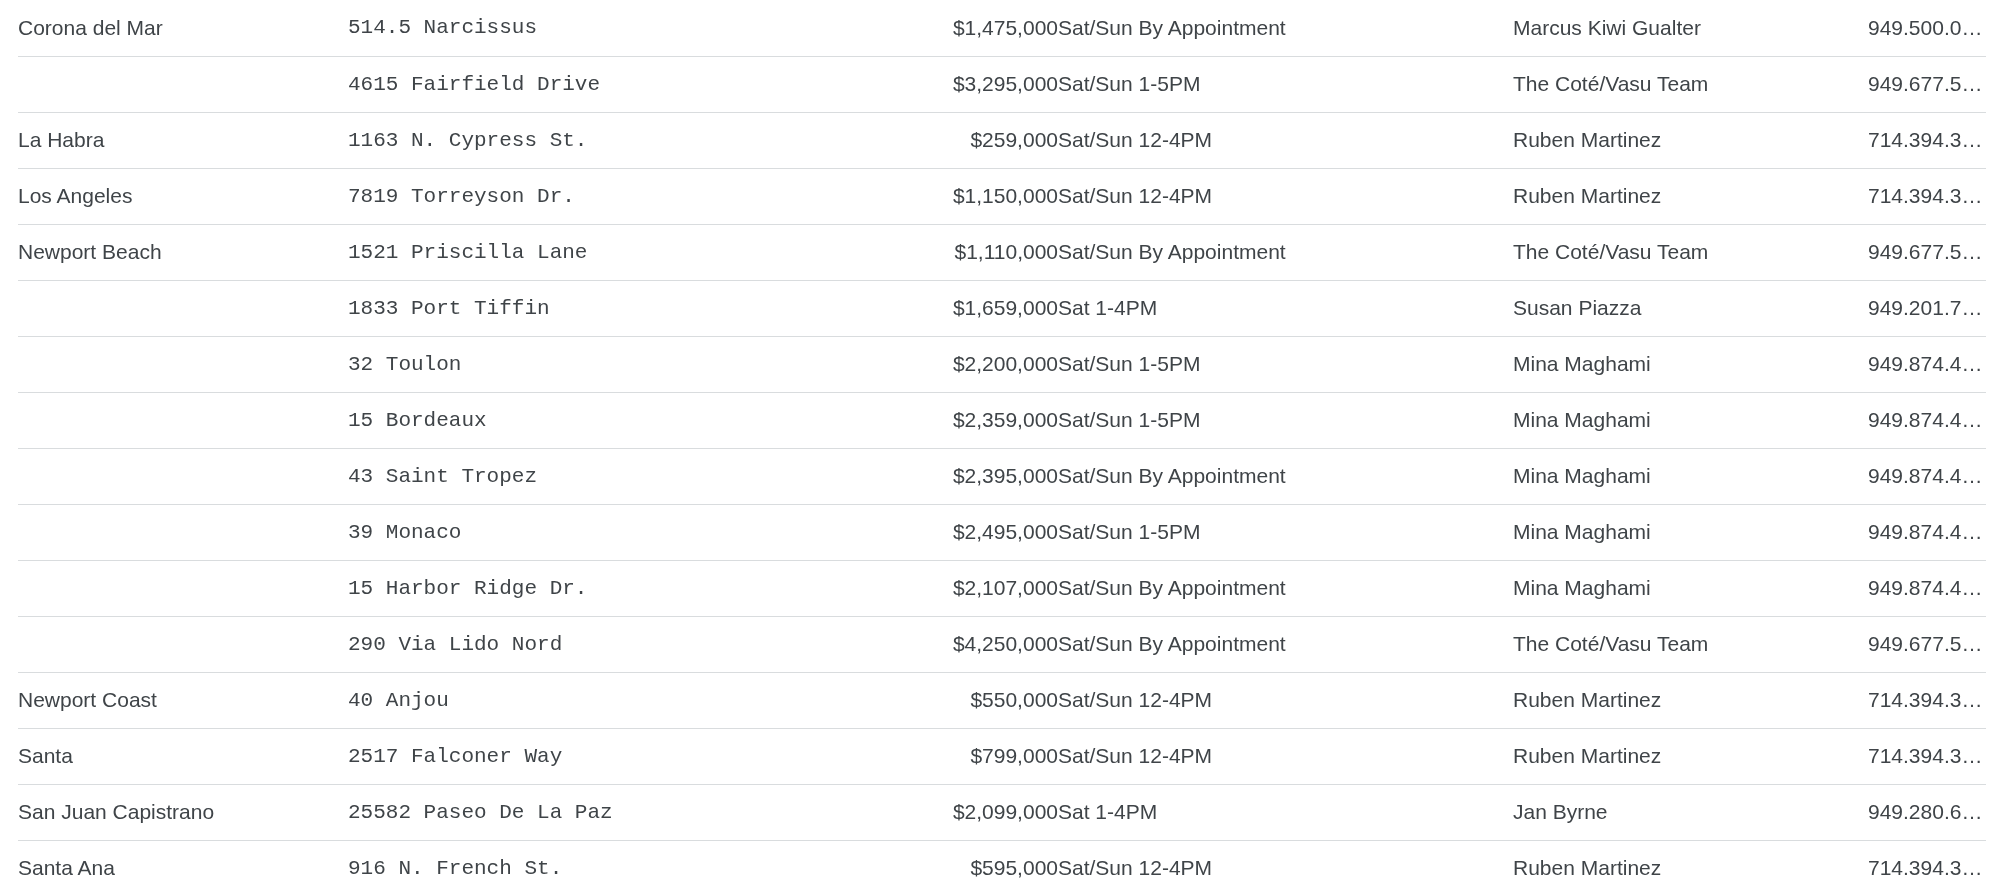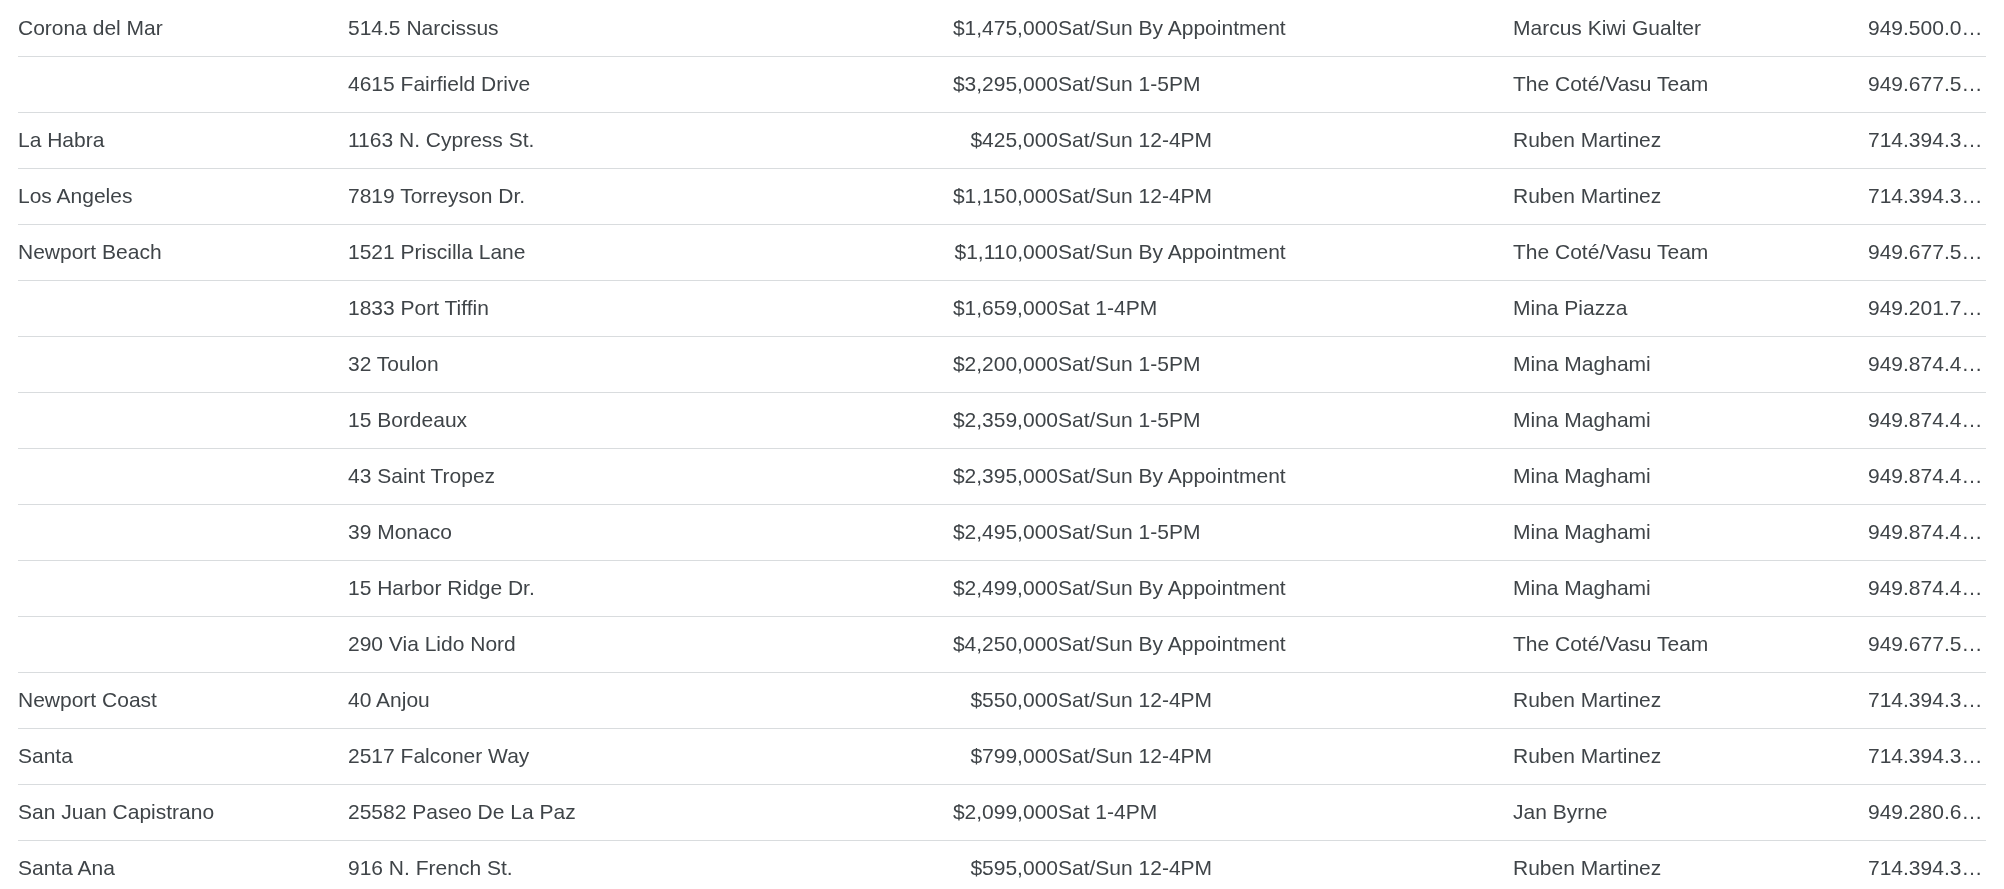--- a/index.html
+++ b/index.html
@@ -38,21 +38,21 @@
     overflow: hidden;
     text-overflow: ellipsis;
   }
   table.listings tr:first-child td {
     border-top: none;
   }
   table.listings tr:last-child td {
     border-bottom: 1px solid #d9dcde;
   }
   .col-city    { width: 330px; padding-left: 0; }
-  .col-address { width: 405px; }
+  .col-address { width: 405px; font-family: Liberation Mono, monospace; }
   .col-price   { width: 305px; text-align: right; }
   .col-time    { width: 455px; }
   .col-agent   { width: 355px; }
   .col-phone   { width: auto; text-align: right; padding-right: 4px; }
 </style>
 </head>
 <body>
 
 <div class="listings-wrap">
   <table class="listings">
@@ -69,21 +69,21 @@
         <td class="col-city"></td>
         <td class="col-address">4615 Fairfield Drive</td>
         <td class="col-price">$3,295,000</td>
         <td class="col-time">Sat/Sun 1-5PM</td>
         <td class="col-agent">The Coté/Vasu Team</td>
         <td class="col-phone">949.677.5268</td>
       </tr>
       <tr>
         <td class="col-city">La Habra</td>
         <td class="col-address">1163 N. Cypress St.</td>
-        <td class="col-price">$425,000</td>
+        <td class="col-price">$259,000</td>
         <td class="col-time">Sat/Sun 12-4PM</td>
         <td class="col-agent">Ruben Martinez</td>
         <td class="col-phone">714.394.3327</td>
       </tr>
       <tr>
         <td class="col-city">Los Angeles</td>
         <td class="col-address">7819 Torreyson Dr.</td>
         <td class="col-price">$1,150,000</td>
         <td class="col-time">Sat/Sun 12-4PM</td>
         <td class="col-agent">Ruben Martinez</td>
@@ -95,21 +95,21 @@
         <td class="col-price">$1,110,000</td>
         <td class="col-time">Sat/Sun By Appointment</td>
         <td class="col-agent">The Coté/Vasu Team</td>
         <td class="col-phone">949.677.5268</td>
       </tr>
       <tr>
         <td class="col-city"></td>
         <td class="col-address">1833 Port Tiffin</td>
         <td class="col-price">$1,659,000</td>
         <td class="col-time">Sat 1-4PM</td>
-        <td class="col-agent">Mina Piazza</td>
+        <td class="col-agent">Susan Piazza</td>
         <td class="col-phone">949.201.7205</td>
       </tr>
       <tr>
         <td class="col-city"></td>
         <td class="col-address">32 Toulon</td>
         <td class="col-price">$2,200,000</td>
         <td class="col-time">Sat/Sun 1-5PM</td>
         <td class="col-agent">Mina Maghami</td>
         <td class="col-phone">949.874.4020</td>
       </tr>
@@ -133,21 +133,21 @@
         <td class="col-city"></td>
         <td class="col-address">39 Monaco</td>
         <td class="col-price">$2,495,000</td>
         <td class="col-time">Sat/Sun 1-5PM</td>
         <td class="col-agent">Mina Maghami</td>
         <td class="col-phone">949.874.4020</td>
       </tr>
       <tr>
         <td class="col-city"></td>
         <td class="col-address">15 Harbor Ridge Dr.</td>
-        <td class="col-price">$2,499,000</td>
+        <td class="col-price">$2,107,000</td>
         <td class="col-time">Sat/Sun By Appointment</td>
         <td class="col-agent">Mina Maghami</td>
         <td class="col-phone">949.874.4020</td>
       </tr>
       <tr>
         <td class="col-city"></td>
         <td class="col-address">290 Via Lido Nord</td>
         <td class="col-price">$4,250,000</td>
         <td class="col-time">Sat/Sun By Appointment</td>
         <td class="col-agent">The Coté/Vasu Team</td>

